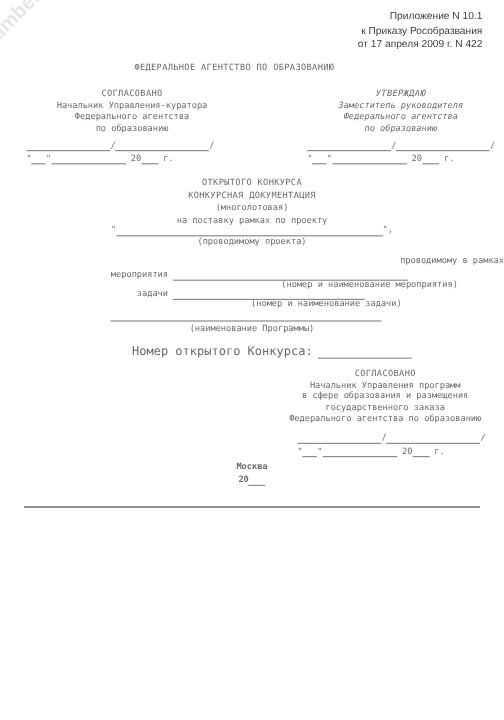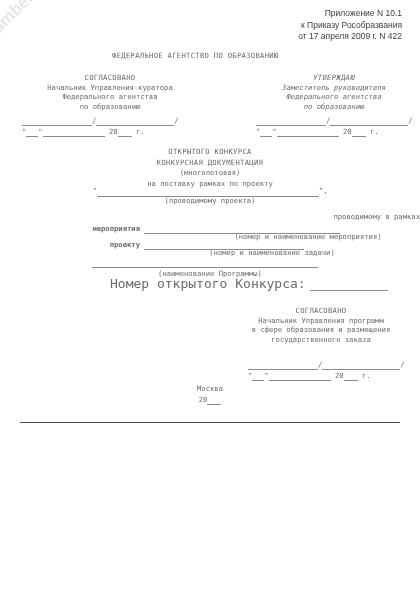--- a/index.html
+++ b/index.html
@@ -157,21 +157,20 @@
     text-align: right;
     font-size: 7.2px;
     color: #6a6a6a;
   }
   .field-row {
     position: absolute;
     font-size: 7.2px;
     line-height: 10px;
     color: #6a6a6a;
     white-space: nowrap;
-    font-weight: bold;
   }
   .field-row .lbl {
     display: inline-block;
     width: 92px;
     text-align: right;
     padding-right: 4px;
   }
   .field-row .blank {
     display: inline-block;
     border-bottom: 1px solid #8c8c8c;
@@ -192,22 +191,22 @@
     top: 267px;
     width: 226px;
     border-bottom: 1px solid #8c8c8c;
   }
   .cap-program { top: 269px; }
 
   
   .tender-no {
     position: absolute;
     left: 110px;
-    top: 276px;
-    font-size: 13px;
+    top: 288px;
+    font-size: 10px;
     color: #6a6a6a;
     white-space: nowrap;
   }
   .tender-no .blank {
     display: inline-block;
     width: 78px;
     border-bottom: 1px solid #8c8c8c;
     height: 9px;
     vertical-align: bottom;
     margin-left: 4px;
@@ -216,20 +215,21 @@
   
   .city {
     position: absolute;
     left: 0;
     top: 383px;
     width: 420px;
     text-align: center;
     font-size: 7.2px;
     line-height: 11px;
     color: #6a6a6a;
+    font-weight: bold;
   }
   .city .year .u {
     display: inline-block;
     width: 14px;
     border-bottom: 1px solid #8c8c8c;
     height: 8px;
     vertical-align: bottom;
   }
 
   
@@ -303,36 +303,37 @@
   <div class="caption cap-project">(проводимому проекта)</div>
 
   <div class="framework-head">проводимому в рамках</div>
 
   <div class="field-row row-meropr">
     <span class="lbl">мероприятия</span><span class="blank"></span>
   </div>
   <div class="caption cap-meropr">(номер и наименование мероприятия)</div>
 
   <div class="field-row row-zadachi">
-    <span class="lbl">проекту</span><span class="blank"></span>
+    <span class="lbl">задачи</span><span class="blank"></span>
   </div>
   <div class="caption cap-zadachi">(номер и наименование задачи)</div>
 
   <div class="program-rule"></div>
   <div class="caption cap-program">(наименование Программы)</div>
 
   <div class="tender-no">
     <span>Номер открытого Конкурса:</span><span class="blank"></span>
   </div>
 
   <div class="approval approval-bottom">
     <div class="head">СОГЛАСОВАНО</div>
     <div>Начальник Управления программ</div>
     <div>в сфере образования и размещения</div>
     <div>государственного заказа</div>
+    <div>Федерального агентства по образованию</div>
   </div>
 
   <div class="sig sig-bottom">
     <span class="row1">
       <span class="ln" style="width:70px"></span><span>/</span><span class="ln" style="width:78px"></span><span>/</span>
     </span>
     <span class="row2">
       <span>"</span><span class="ln" style="width:12px"></span><span>"</span><span class="ln" style="width:62px"></span> <span>20</span><span class="ln" style="width:14px"></span> <span>г.</span>
     </span>
   </div>

